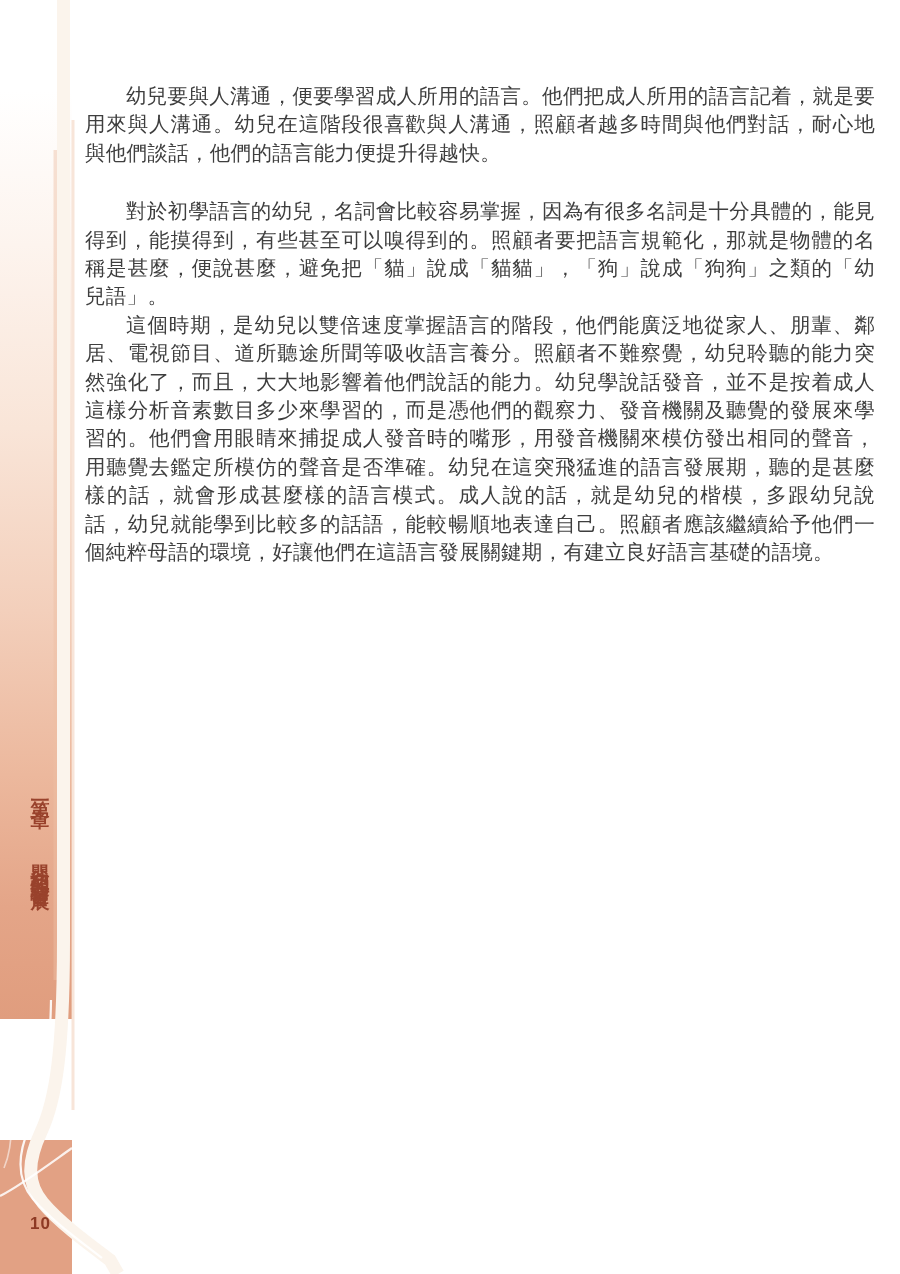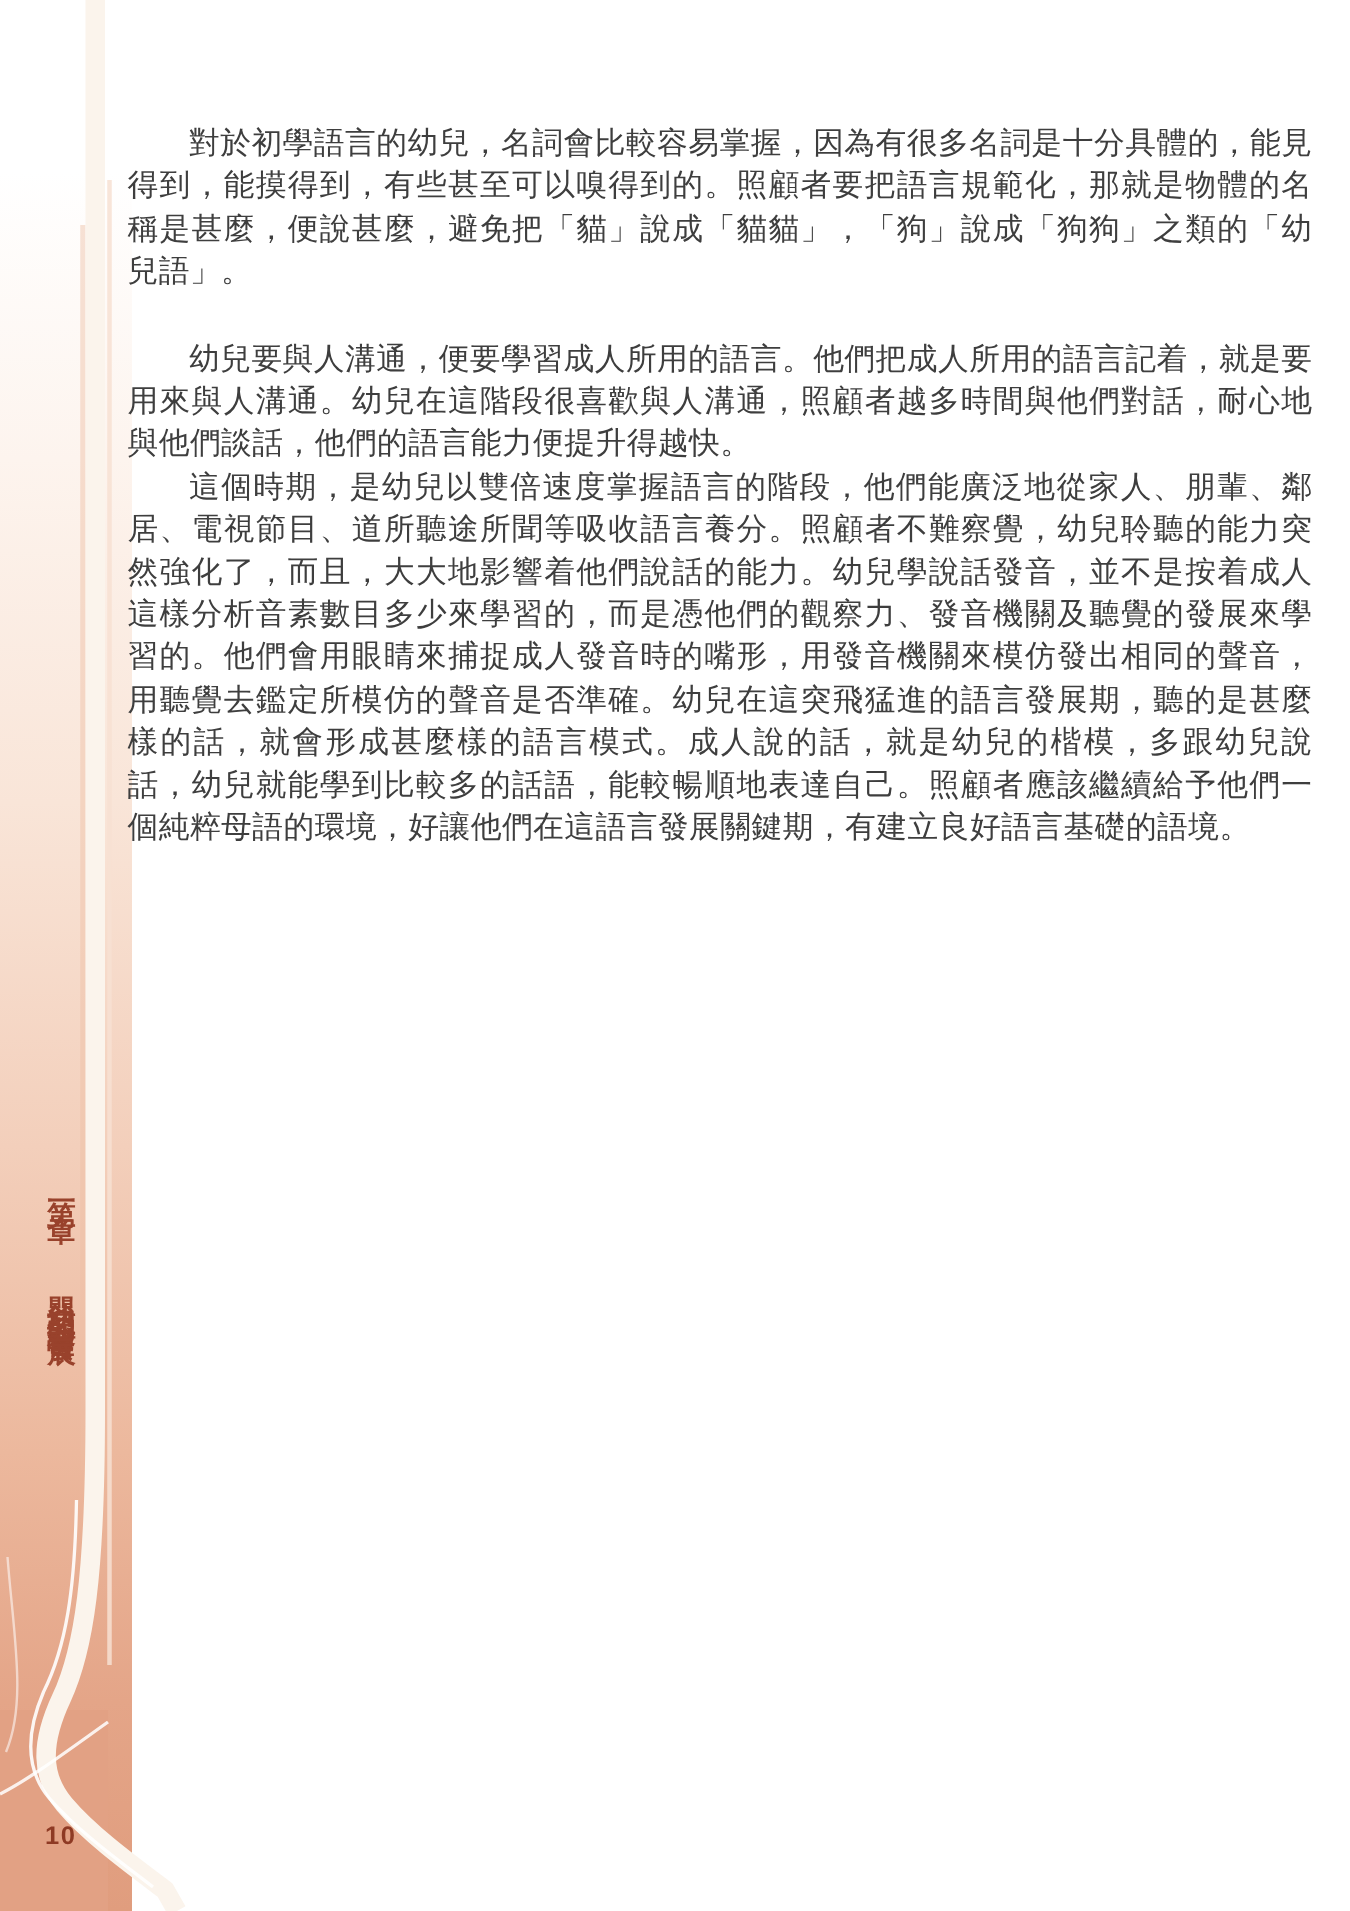--- a/index.html
+++ b/index.html
@@ -7,27 +7,26 @@
     width: 900px; height: 1274px;
     background: #ffffff;
     font-family: "Liberation Sans", sans-serif;
     position: relative;
     overflow: hidden;
   }
 
   
   .sidebar {
     position: absolute; left: 0; top: 0;
-    width: 72px; height: 1274px;
+    width: 72px; height: 1019px;
     background: linear-gradient(180deg,
       #ffffff 0%, #ffffff 9%,
       #fdf4ee 24%, #f9e5d8 42%,
       #f3cfbb 60%, #ecb89d 76%,
       #e4a588 89%, #e09d7e 100%);
-    padding-left: 16px;
   }
   .sidebar-bottom-block {
     position: absolute; left: 0; top: 1140px;
     width: 72px; height: 134px;
   }
   .swoosh-svg { position: absolute; left: 0; top: 0; }
 
   .vertical-title {
     position: absolute; left: 31px; top: 786px;
     writing-mode: vertical-rl;
@@ -95,21 +94,21 @@
   <div class="vertical-title" id="verticalTitle" style="color: rgb(153, 66, 44);">
     <span class="chapter-num">第一章</span>
     <span class="chapter-name">嬰幼兒的語言發展</span>
   </div>
 
   <div class="page-number" id="pageNumber" style="color: rgb(142, 58, 36);">10</div>
 </div>
 
 <div class="content">
   <div>
+      <p class="para">幼兒要與人溝通，便要學習成人所用的語言。他們把成人所用的語言記着，就是要用來與人溝通。幼兒在這階段很喜歡與人溝通，照顧者越多時間與他們對話，耐心地與他們談話，他們的語言能力便提升得越快。</p>
       <p class="para">對於初學語言的幼兒，名詞會比較容易掌握，因為有很多名詞是十分具體的，能見得到，能摸得到，有些甚至可以嗅得到的。照顧者要把語言規範化，那就是物體的名稱是甚麼，便說甚麼，避免把「貓」說成「貓貓」，「狗」說成「狗狗」之類的「幼兒語」。</p>
-      <p class="para">幼兒要與人溝通，便要學習成人所用的語言。他們把成人所用的語言記着，就是要用來與人溝通。幼兒在這階段很喜歡與人溝通，照顧者越多時間與他們對話，耐心地與他們談話，他們的語言能力便提升得越快。</p>
     </div>
 
 
   <div>
       <p class="para">這個時期，是幼兒以雙倍速度掌握語言的階段，他們能廣泛地從家人、朋輩、鄰居、電視節目、道所聽途所聞等吸收語言養分。照顧者不難察覺，幼兒聆聽的能力突然強化了，而且，大大地影響着他們說話的能力。幼兒學說話發音，並不是按着成人這樣分析音素數目多少來學習的，而是憑他們的觀察力、發音機關及聽覺的發展來學習的。他們會用眼睛來捕捉成人發音時的嘴形，用發音機關來模仿發出相同的聲音，用聽覺去鑑定所模仿的聲音是否準確。幼兒在這突飛猛進的語言發展期，聽的是甚麼樣的話，就會形成甚麼樣的語言模式。成人說的話，就是幼兒的楷模，多跟幼兒說話，幼兒就能學到比較多的話語，能較暢順地表達自己。照顧者應該繼續給予他們一個純粹母語的環境，好讓他們在這語言發展關鍵期，有建立良好語言基礎的語境。</p>
     </div>
 </div>
 
 </body></html>

